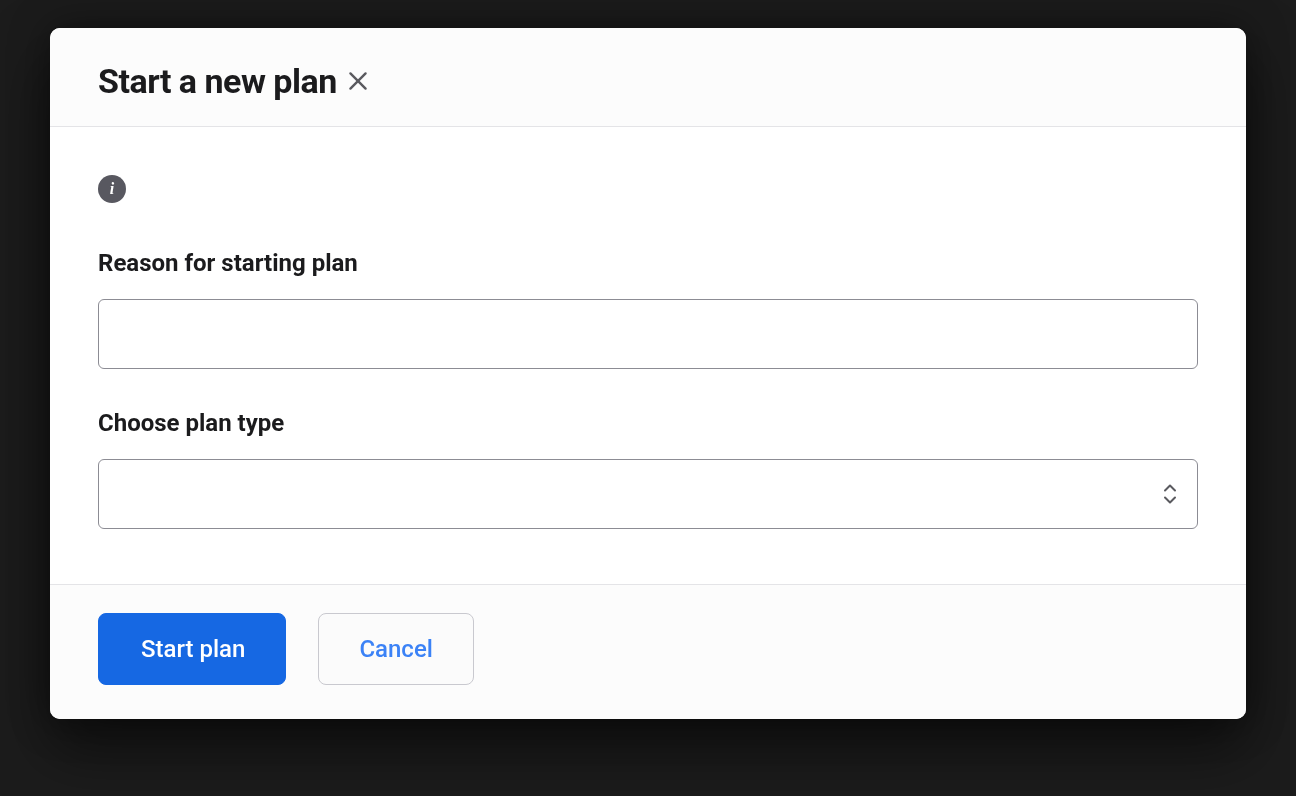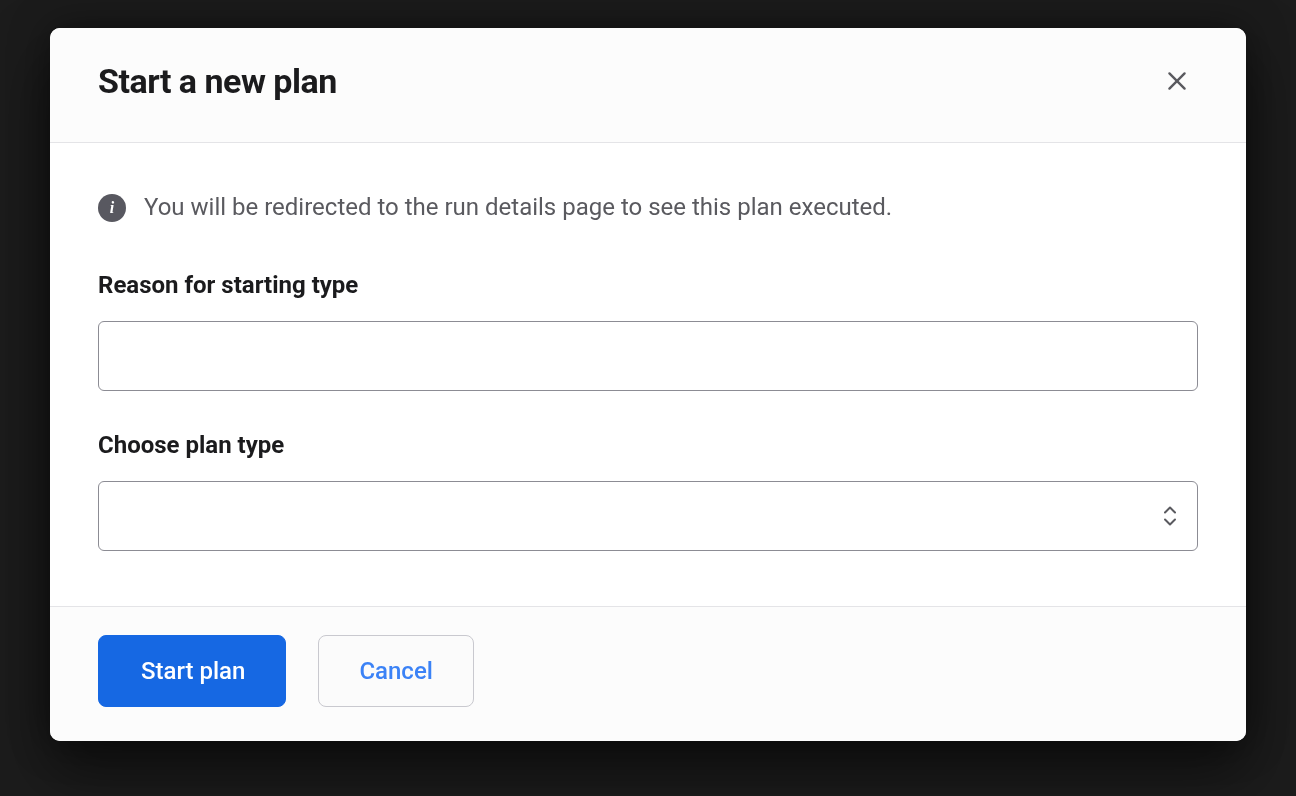--- a/index.html
+++ b/index.html
@@ -20,22 +20,21 @@
     .modal {
       width: 1196px;
       background: #ffffff;
       border-radius: 10px;
       box-shadow: 0 30px 60px rgba(0,0,0,0.5), 0 0 40px rgba(0,0,0,0.4);
       overflow: hidden;
     }
     .modal-header {
       display: flex;
       align-items: center;
-      justify-content: space-between;
-      padding: 32px 48px 40px 48px;
+      padding: 32px 48px 24px 48px;
       border-bottom: 1px solid #e4e4e7;
       background: #fcfcfc;
     }
     .modal-title {
       font-size: 34px;
       font-weight: 700;
       color: #1b1b1d;
       letter-spacing: -0.5px;
     }
     .close-btn {
@@ -175,25 +174,24 @@
       <svg viewBox="0 0 24 24" fill="none" stroke="currentColor" stroke-width="2.2" stroke-linecap="round">
         <line x1="5" y1="5" x2="19" y2="19"></line>
         <line x1="19" y1="5" x2="5" y2="19"></line>
       </svg>
     </button>
   </div>
 
   <div class="modal-body">
     <div class="info-row">
       <div class="info-icon">i</div>
-      <div class="info-text">You will be redirected to the run details page to see this plan executed.</div>
     </div>
 
     <div class="form-group">
-      <label class="form-label">Reason for starting type</label>
+      <label class="form-label">Reason for starting plan</label>
       <input type="text" class="text-input" value="" style="">
     </div>
 
     <div class="form-group" style="margin-bottom:7px;">
       <label class="form-label">Choose plan type</label>
       <div class="select-wrap">
         <select class="select-input">
           <option></option>
         </select>
         <div class="select-chevrons">

